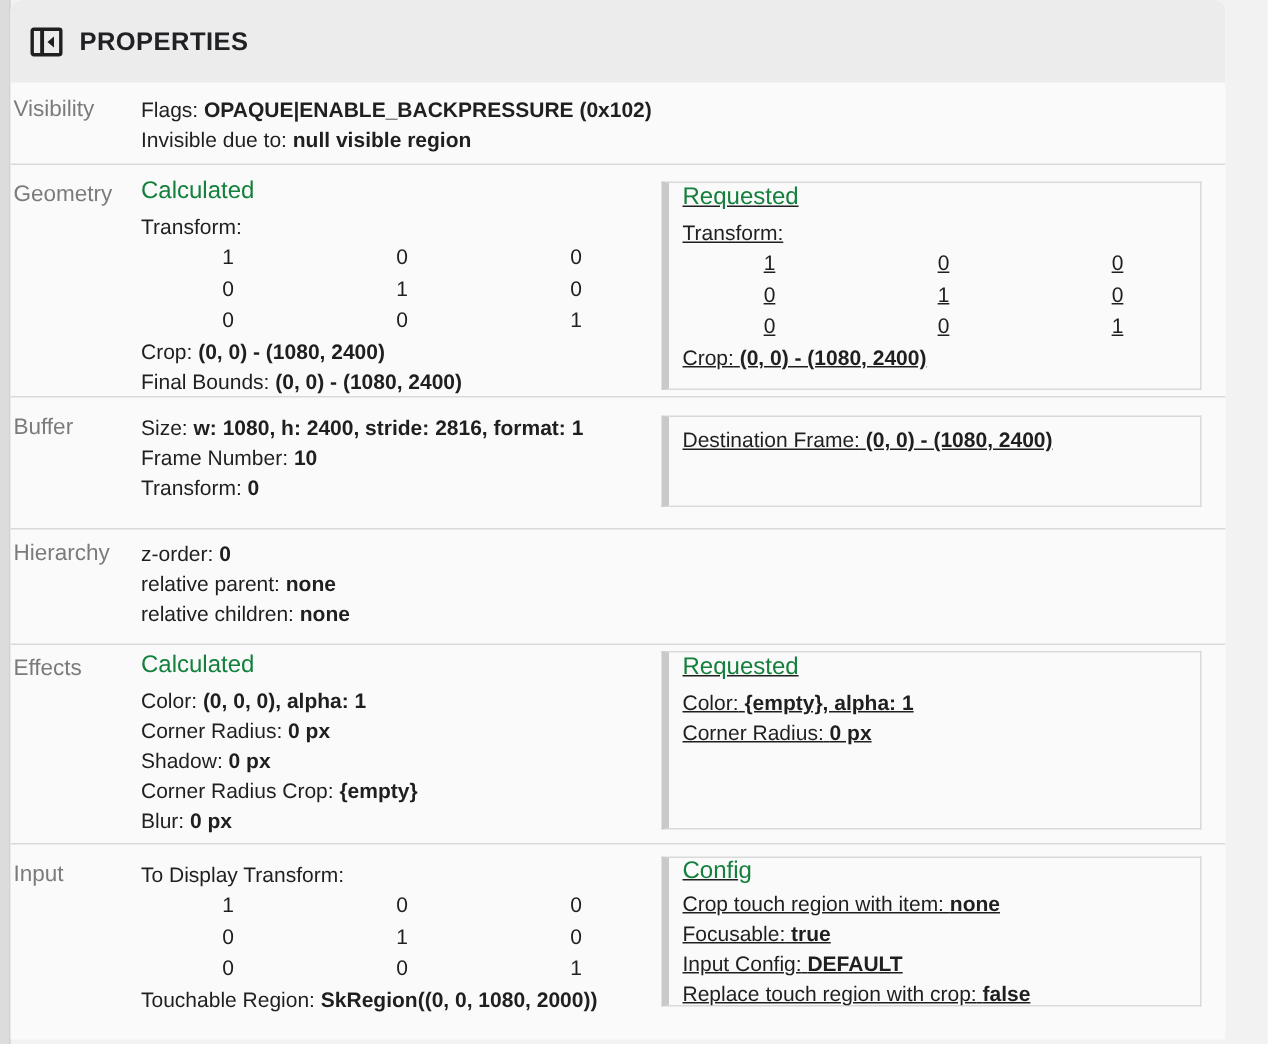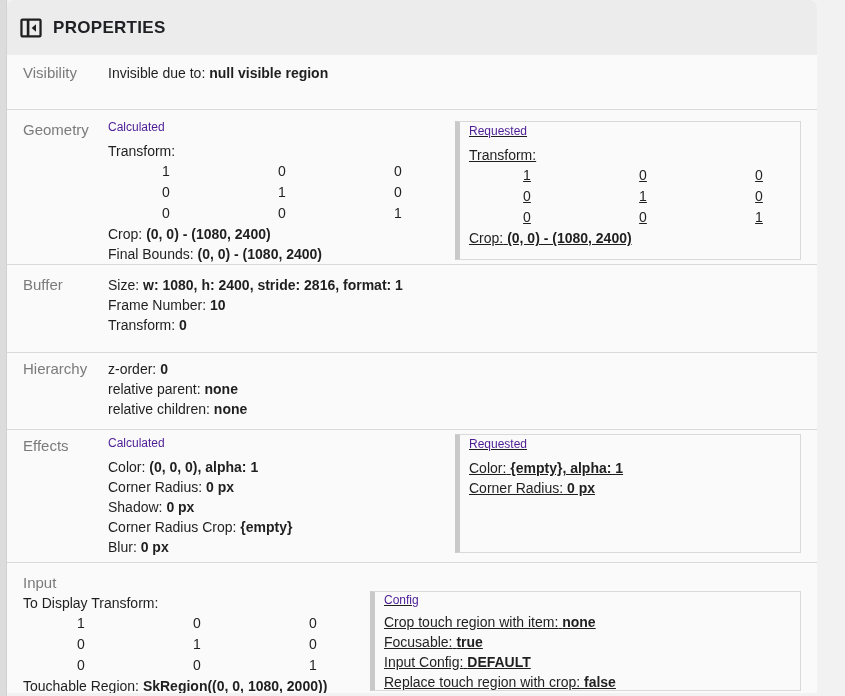--- a/index.html
+++ b/index.html
@@ -25,49 +25,49 @@
   .icon-btn{
     width:30px;height:30px;display:flex;align-items:center;justify-content:center;
     background:transparent;border:none;cursor:pointer;padding:0;
   }
   .panel-title{
     font-size:17px;font-weight:bold;letter-spacing:.3px;color:#202124;
     margin-left:7px;
   }
   .section{
     box-sizing:border-box;display:flex;
-    padding:8px 12px 0 16px;
+    padding:8px 12px 0 2px;
     border-bottom:1px solid #d9d9d9;
   }
   .section:last-child{border-bottom:none;}
   .sec-label{
     width:85px;flex-shrink:0;font-size:15px;color:#7b7b7b;line-height:20px;
   }
   .sec-content{flex:1;min-width:0;}
   .cols{display:flex;}
   .col-left{width:347px;flex-shrink:0;}
   .col-right{flex:1;min-width:0;}
   .prop{font-size:14px;line-height:20px;white-space:nowrap;}
   .prop .k{color:#1f1f1f;}
   .prop .v{font-weight:bold;color:#1f1f1f;}
-  .tag{font-size:12px;line-height:15px;margin-bottom:6px;color:#4c1d95;}
+  .tag{font-size:16px;line-height:15px;margin-bottom:6px;color:#15803d;}
   .mrow{display:flex;line-height:21px;font-size:14px;}
   .mcell{width:116px;text-align:center;flex-shrink:0;}
   .group-box{
     box-sizing:border-box;
     border:1px solid #d9d9d9;border-left:5px solid #c9c9c9;
     padding:2px 9px 0 9px;margin-right:4px;background:transparent;text-decoration:underline;
   }
   
   .sec-visibility{height:55px;padding-top:8px;}
   .sec-geometry{height:155px;padding-top:10px;}
   .sec-buffer{height:88px;padding-top:10px;justify-content:center;}
   .sec-hierarchy{height:77px;padding-top:6px;}
   .sec-effects{height:133px;padding-top:6px;}
-  .sec-input{height:130px;padding-top:10px;flex-direction:column;}
+  .sec-input{height:130px;padding-top:10px;}
   .box-geometry{height:139px;margin-top:1px;}
   .box-buffer{height:61px;margin-top:2px;padding-top:5px;}
   .box-effects{height:119px;margin-top:-2px;}
   .box-input{height:100px;margin-top:-2px;padding-top:1px;}
   .box-input .tag{margin-bottom:4px;}
 </style>
 </head>
 <body>
 
 <div class="left-strip"></div>
@@ -83,20 +83,21 @@
           <polygon points="16.6,8.6 12.6,12 16.6,15.4" fill="#1f1f1f"></polygon>
         </svg>
       </span>
     </button>
     <span class="panel-title">PROPERTIES</span>
   </div>
 
   <div class="section sec-visibility">
     <div class="sec-label">Visibility</div>
     <div class="sec-content">
+      <div class="prop"><span class="k">Flags:</span> <span class="v">OPAQUE|ENABLE_BACKPRESSURE (0x102)</span></div>
       <div class="prop"><span class="k">Invisible due to:</span> <span class="v">null visible region</span></div>
     </div>
   </div>
 
   <div class="section sec-geometry">
     <div class="sec-label">Geometry</div>
     <div class="sec-content cols">
       <div class="col-left">
         <div class="tag">Calculated</div>
         <div class="prop"><span class="k">Transform:</span></div>
@@ -143,20 +144,25 @@
     </div>
   </div>
 
   <div class="section sec-buffer">
     <div class="sec-label">Buffer</div>
     <div class="sec-content cols">
       <div class="col-left">
         <div class="prop"><span class="k">Size:</span> <span class="v">w: 1080, h: 2400, stride: 2816, format: 1</span></div>
         <div class="prop"><span class="k">Frame Number:</span> <span class="v">10</span></div>
         <div class="prop"><span class="k">Transform:</span> <span class="v">0</span></div>
+      </div>
+      <div class="col-right">
+        <div class="group-box box-buffer">
+          <div class="prop"><span class="k">Destination Frame:</span> <span class="v">(0, 0) - (1080, 2400)</span></div>
+        </div>
       </div>
     </div>
   </div>
 
   <div class="section sec-hierarchy">
     <div class="sec-label">Hierarchy</div>
     <div class="sec-content">
       <div class="prop"><span class="k">z-order:</span> <span class="v">0</span></div>
       <div class="prop"><span class="k">relative parent:</span> <span class="v">none</span></div>
       <div class="prop"><span class="k">relative children:</span> <span class="v">none</span></div>

